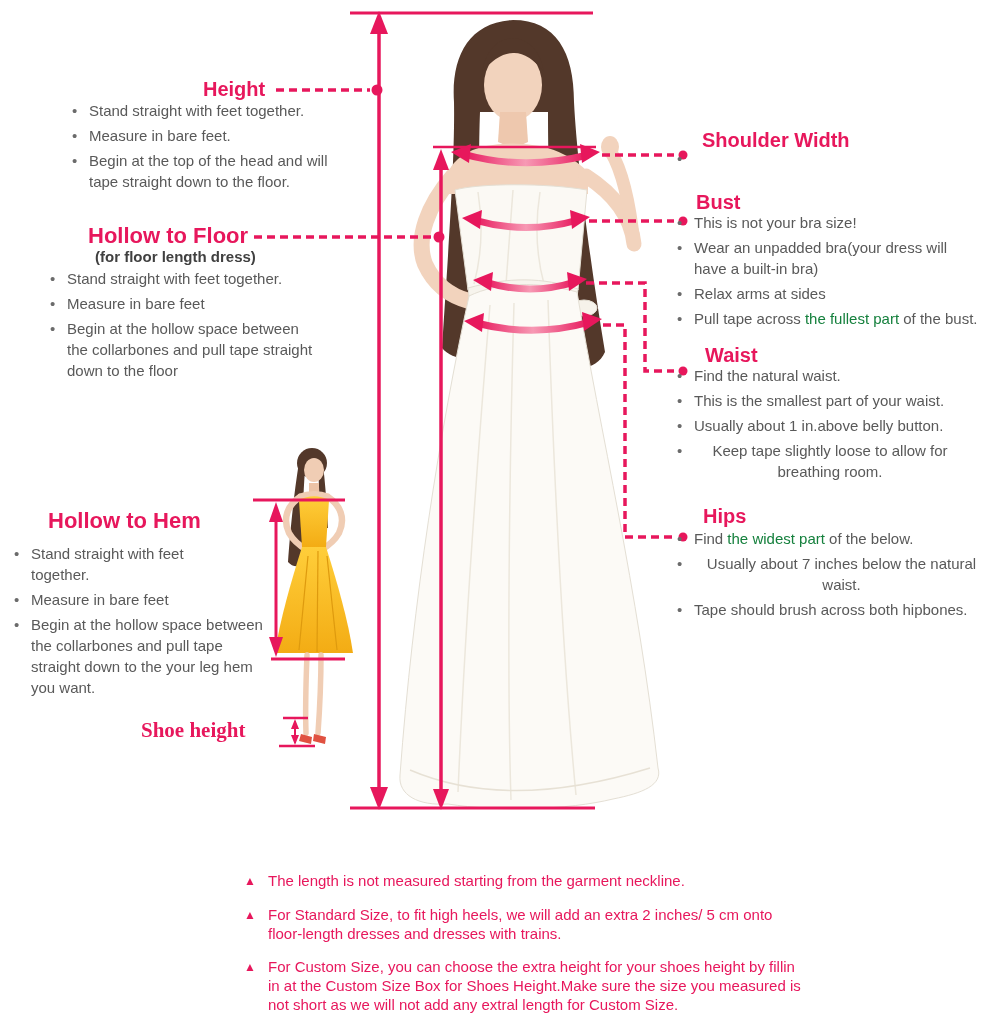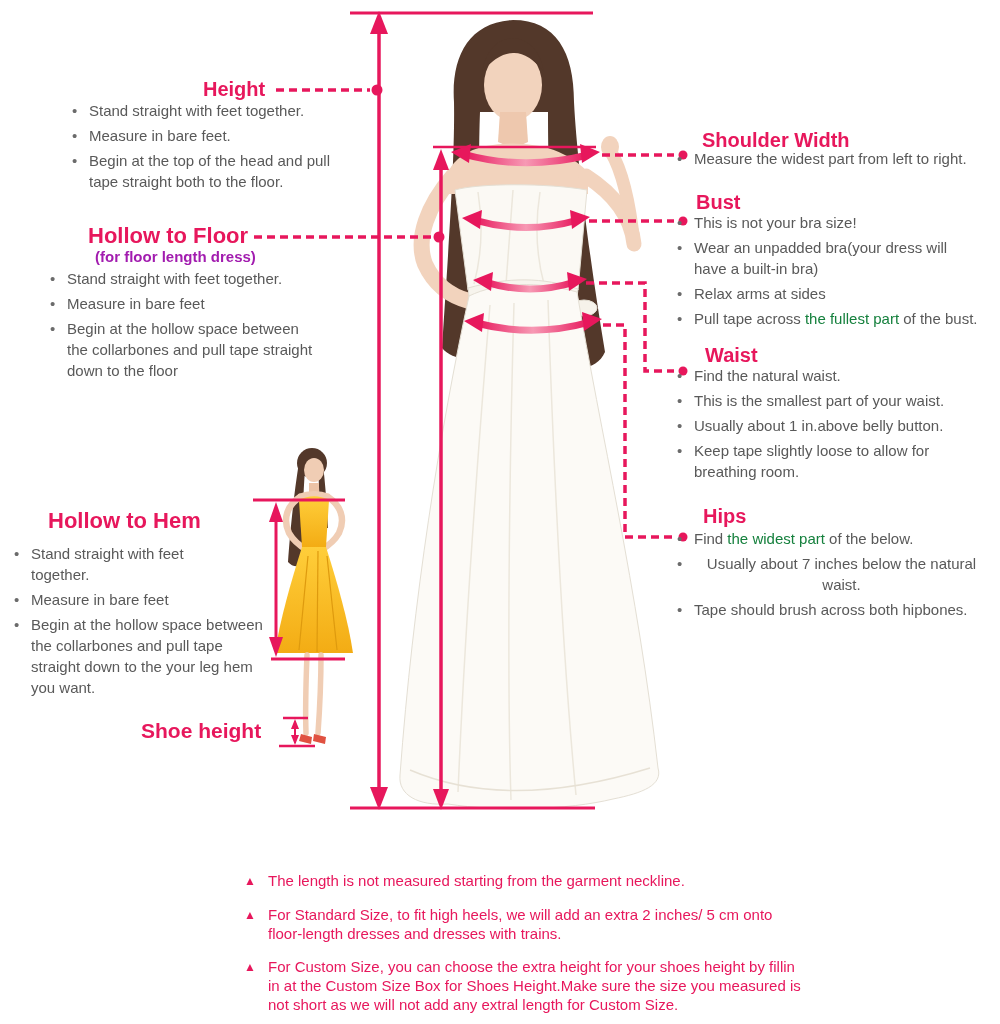--- a/index.html
+++ b/index.html
@@ -4,21 +4,21 @@
 <style>
   html,body{margin:0;padding:0;background:#fff;}
   .stage{position:relative;width:1000px;height:1024px;background:#fff;
          font-family:"Liberation Sans", sans-serif;overflow:hidden;margin-left:8px;}
   .abs{position:absolute;}
   svg{position:absolute;left:0;top:0;}
   .title{color:#e7175c;font-weight:bold;line-height:1.1;white-space:nowrap;}
   .t20{font-size:20px;}
   .t22{font-size:22px;}
   .t21{font-size:21px;}
-  .subtitle{color:#a21caf;font-size:15px;font-weight:bold;white-space:nowrap;}
+  .subtitle{color:#404040;font-size:15px;font-weight:bold;white-space:nowrap;}
   .bullets{color:#595959;font-size:15px;line-height:21px;}
   .bullet{display:flex;align-items:flex-start;margin-bottom:4px;}
   .dot{flex:none;width:17px;color:#6b6b6b;}
   .hl{color:#15803d;}
   .nowrap{white-space:nowrap;}
   .narrow{max-width:200px;display:inline-block;}
   .notes{color:#e7175c;font-size:15px;line-height:19px;}
   .note{display:flex;margin-bottom:14px;}
   .tri{flex:none;width:24px;font-size:12px;padding-top:1px;color:#e7175c;}
 </style>
@@ -168,21 +168,21 @@
     <div class="bullet">
         <span class="dot">•</span>
         <span>Stand straight with feet together.</span>
       </div>
     <div class="bullet">
         <span class="dot">•</span>
         <span>Measure in bare feet.</span>
       </div>
     <div class="bullet">
         <span class="dot">•</span>
-        <span style="max-width:245px;">Begin at the top of the head and pull tape straight both to the floor.</span>
+        <span style="max-width:245px;">Begin at the top of the head and will tape straight down to the floor.</span>
       </div>
   </div>
 
   <div class="abs title t22" style="left:80px;top:224px;">Hollow to Floor</div>
   <div class="abs subtitle" style="left:87px;top:248px;">(for floor length dress)</div>
   <div class="abs bullets" style="left:42px;top:268px;width:285px;">
     <div class="bullet">
         <span class="dot">•</span>
         <span>Stand straight with feet together.</span>
       </div>
@@ -205,27 +205,26 @@
     <div class="bullet">
         <span class="dot">•</span>
         <span>Measure in bare feet</span>
       </div>
     <div class="bullet">
         <span class="dot">•</span>
         <span style="max-width:242px;">Begin at the hollow space between the collarbones and pull tape straight down to the your leg hem  you want.</span>
       </div>
   </div>
 
-  <div class="abs title t21" style="left:133px;top:719px;">Shoe height</div>
+  <div class="abs title t21" style="left:133px;top:719px;font-family:Liberation Serif, serif;">Shoe height</div>
 
   <div class="abs title t20" style="left:694px;top:129px;">Shoulder Width</div>
   <div class="abs bullets" style="left:669px;top:148px;width:330px;">
     <div class="bullet">
         <span class="dot">•</span>
-        <span>Measure the widest part from left to right.</span>
       </div>
   </div>
 
   <div class="abs title t20" style="left:688px;top:191px;">Bust</div>
   <div class="abs bullets" style="left:669px;top:212px;width:305px;">
     <div class="bullet">
         <span class="dot">•</span>
         <span>This is not your bra size!</span>
       </div>
     <div class="bullet">
@@ -251,21 +250,21 @@
     <div class="bullet">
         <span class="dot">•</span>
         <span class="nowrap">This is the smallest part of your waist.</span>
       </div>
     <div class="bullet">
         <span class="dot">•</span>
         <span class="nowrap">Usually about 1 in.above belly button.</span>
       </div>
     <div class="bullet">
         <span class="dot">•</span>
-        <span style="max-width:272px;">Keep tape slightly loose to allow for breathing room.</span>
+        <span style="max-width:272px;text-align:center;">Keep tape slightly loose to allow for breathing room.</span>
       </div>
   </div>
 
   <div class="abs title t20" style="left:695px;top:505px;">Hips</div>
   <div class="abs bullets" style="left:669px;top:528px;width:322px;">
     <div class="bullet">
         <span class="dot">•</span>
         <span class="nowrap"><span>Find </span><span class="hl">the widest part</span><span> of the below.</span></span>
       </div>
     <div class="bullet">

